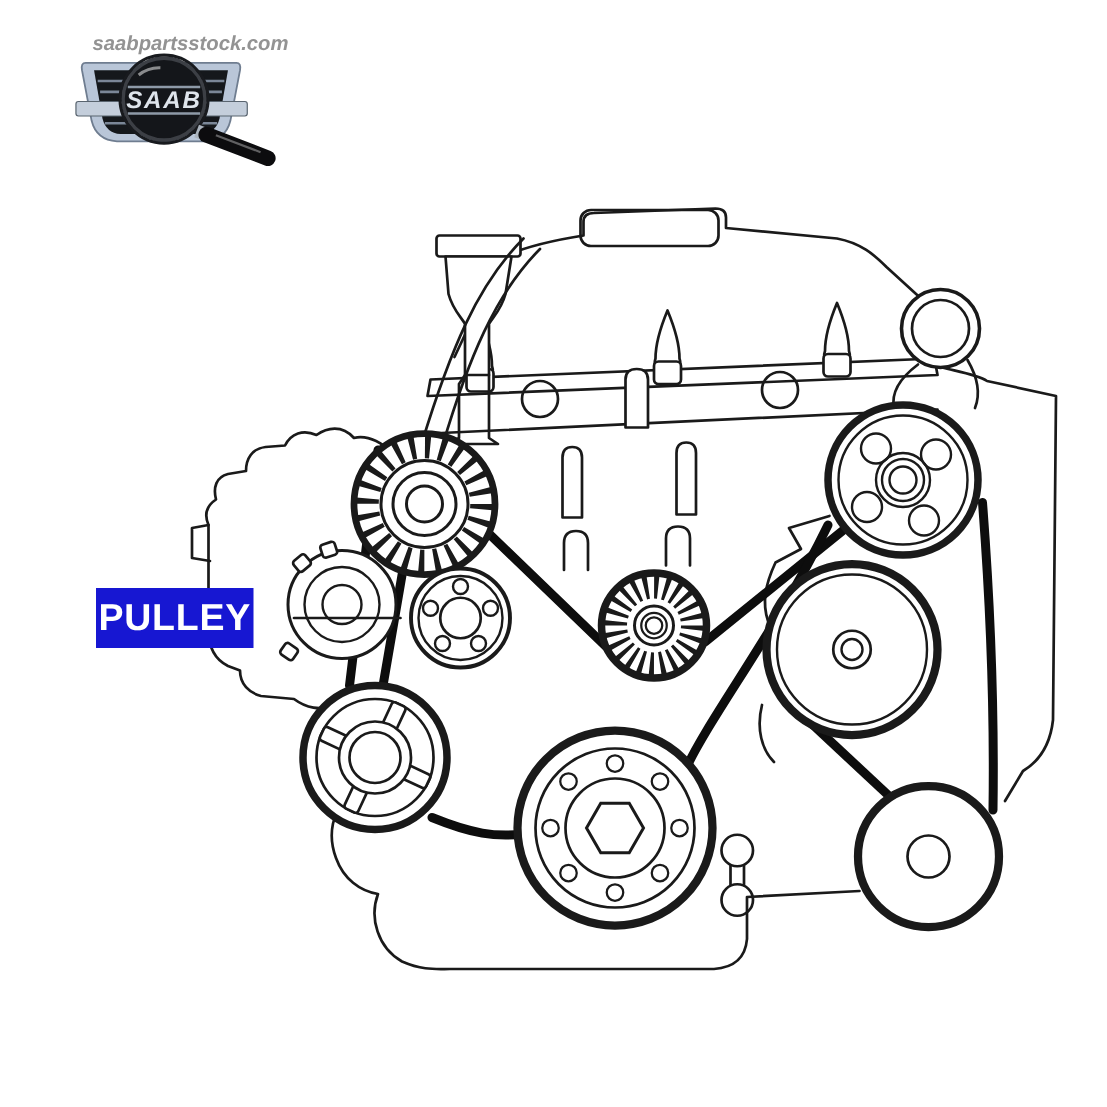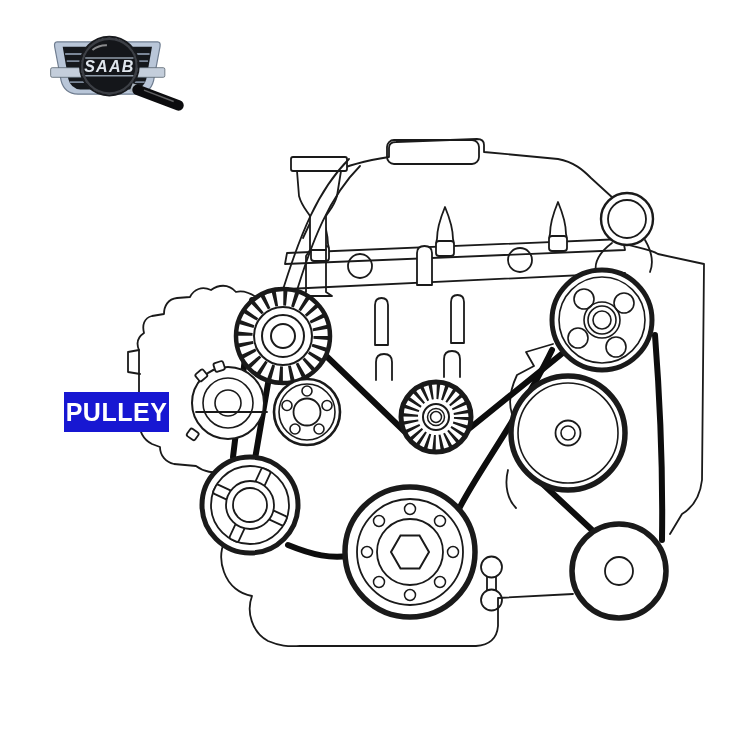--- a/index.html
+++ b/index.html
@@ -184,20 +184,21 @@
       <circle cx="250" cy="505" r="24" class="ring" stroke-width="1.8"></circle>
       <circle cx="250" cy="505" r="17" class="ringn" stroke-width="1.8"></circle>
     </g>
 
     <path class="outline" stroke-width="2" d="M 196,412 L 267,412"></path>
   </svg>
 
 
   <div class="callout">PULLEY</div>
 
+  <div class="wm-small">saabpartsstock.com</div>
 
   <svg class="logo" width="185" height="115" viewBox="45 15 230 130">
     <g>
       <path d="M 60,42 Q 56,42 57,48 L 65,90 Q 69,106 86,107 L 159,107 Q 176,106 180,90 L 188,48 Q 189,42 185,42 Z" fill="var(--badge_silver)" stroke="#6f7d90" stroke-width="1.5"></path>
       <path d="M 67,48 L 178,48 L 171,88 Q 168,100 156,101 L 89,101 Q 77,100 74,88 Z" fill="var(--badge_dark)"></path>
       <path d="M 70,57 L 175,57 M 72,66 L 173,66 M 76,92 L 169,92" stroke="#7b8798" stroke-width="2.2" fill="none"></path>
       <rect x="52" y="74" width="142" height="12" rx="2" fill="#c4cedb" stroke="#59646f" stroke-width="1"></rect>
     </g>
     <g>
       <circle cx="125" cy="72" r="34" fill="#14161a"></circle>

